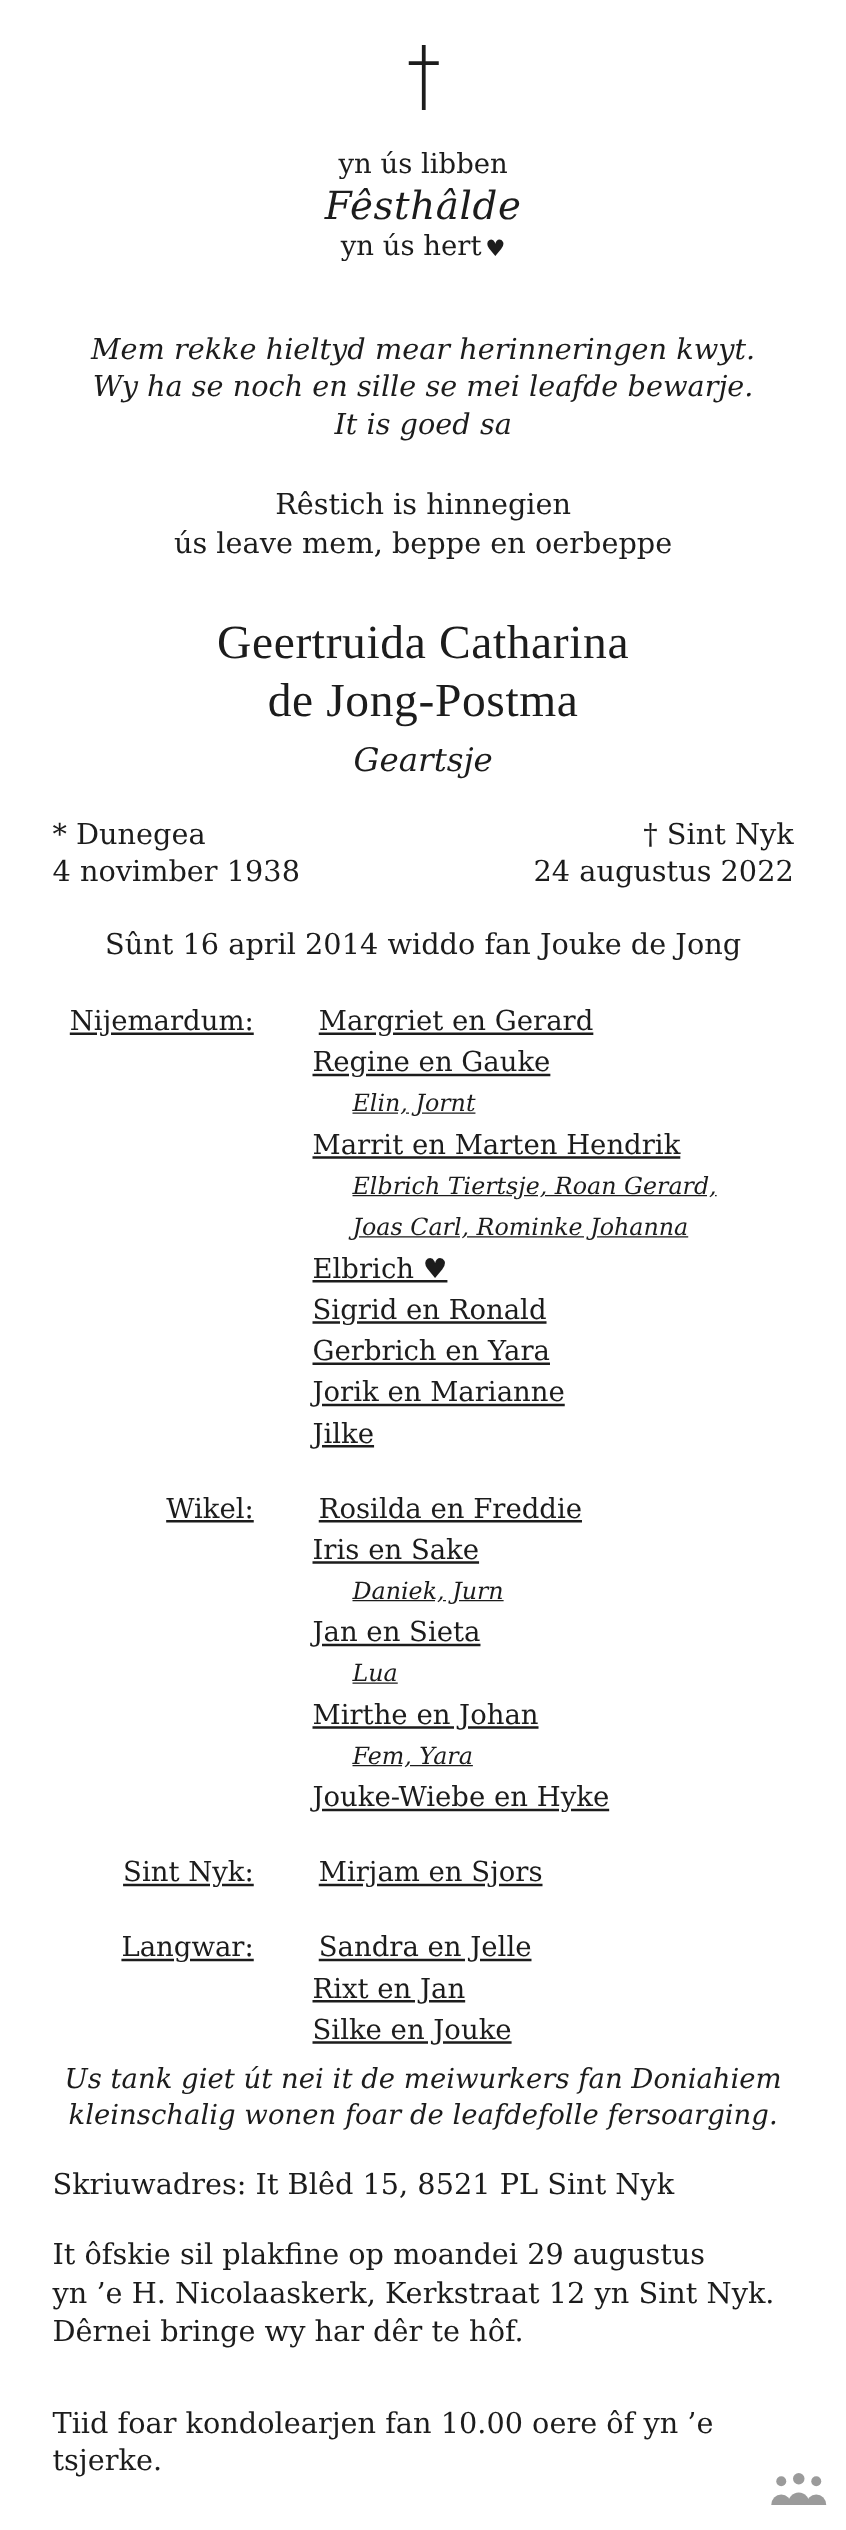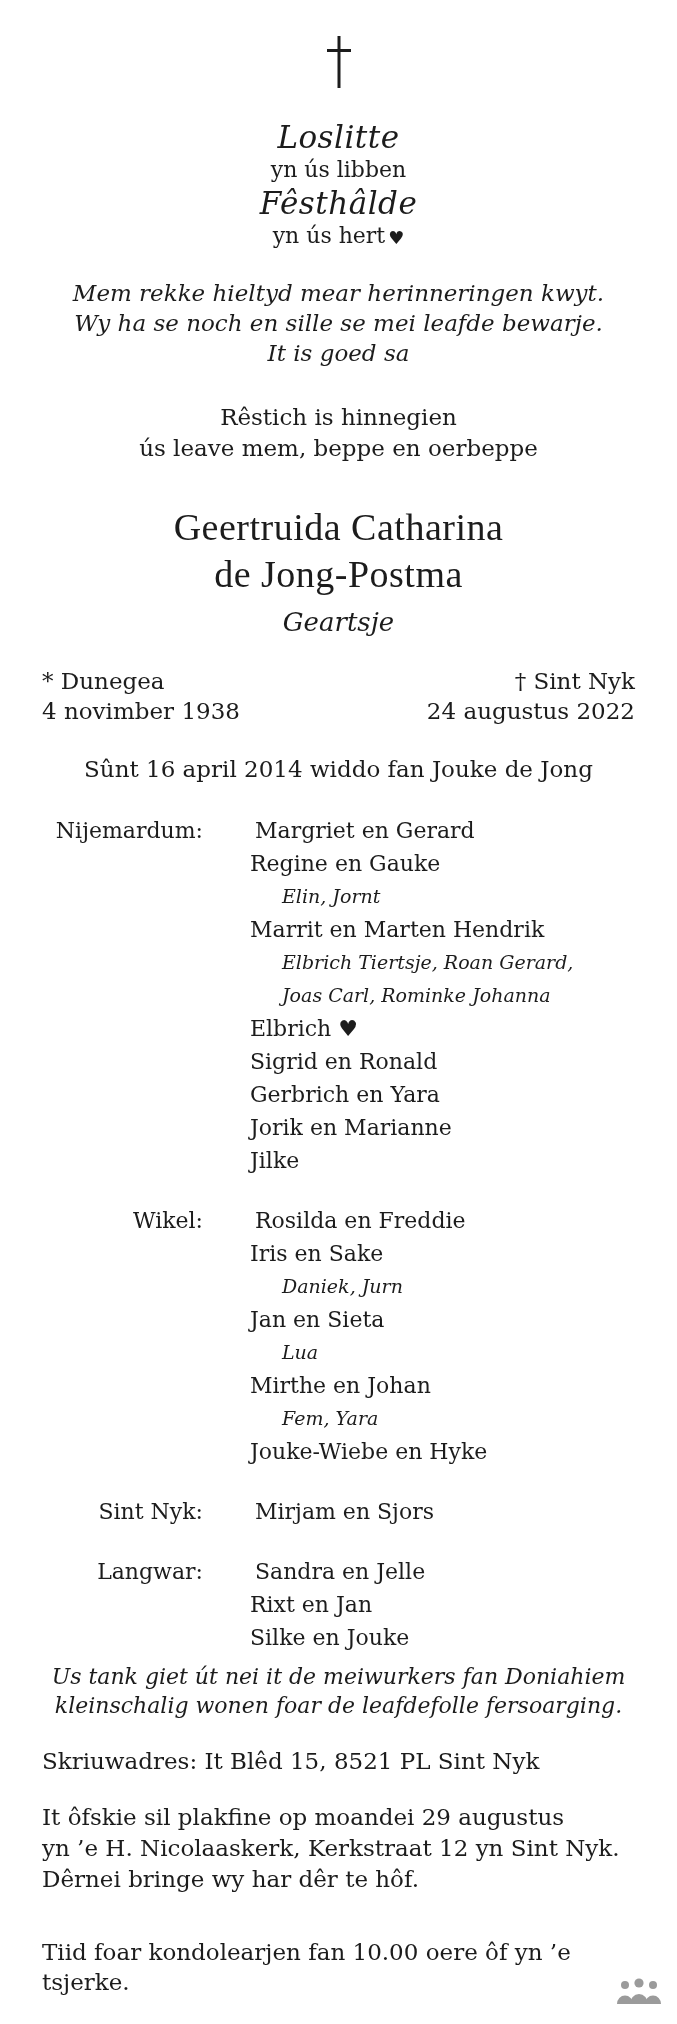--- a/index.html
+++ b/index.html
@@ -18,42 +18,42 @@
 
   .script-word {
     font-style: italic;
     font-size: 31px;
     line-height: 38px;
     letter-spacing: 0.5px;
   }
   .small-under { font-size: 22px; line-height: 28px; }
   .heart { font-size: 18px; vertical-align: -1px; padding-left: 3px; }
 
-  .poem { margin-top: 26px; font-style: italic; font-size: 23px; line-height: 30px; }
+  .poem { margin-top: 51px; font-style: italic; font-size: 23px; line-height: 30px; }
 
   .announce { margin-top: 34px; font-size: 23px; line-height: 31px; }
 
   .name-block { margin-top: 40px; }
   .deceased-name { font-size: 38px; line-height: 47px; letter-spacing: 0.5px; font-family: Liberation Serif, serif; }
   .nickname { font-style: italic; font-size: 26px; line-height: 40px; margin-top: 4px; }
 
   .dates {
     margin-top: 24px;
     padding: 0 42px;
     display: flex;
     justify-content: space-between;
     font-size: 23px;
     line-height: 30px;
   }
   .dates .right { text-align: right; }
 
   .widow { margin-top: 28px; font-size: 23px; line-height: 30px; }
 
   .family { margin-top: 30px; font-size: 22px; }
-  .family-group { display: flex; margin-bottom: 27px; }
+  .family-group { display: flex; margin-bottom: 27px; text-decoration: underline; }
   .family-group:last-child { margin-bottom: 0; }
   .family-place {
     width: 203px;
     flex-shrink: 0;
     text-align: right;
     line-height: 33px;
   }
   .family-names { margin-left: 13px; }
   .family-line { line-height: 33px; white-space: nowrap; margin-left: 39px; }
   .family-line.indent-1 { margin-left: 34px; }
@@ -82,21 +82,20 @@
   <div class="center cross-wrap">
     <svg width="32" height="52" viewBox="0 0 32 52" aria-hidden="true">
       <g fill="#1c1c1c">
         <rect x="14.5" y="0" width="3" height="52"></rect>
         <rect x="4" y="13" width="24" height="3"></rect>
       </g>
     </svg>
   </div>
 
   <div class="center">
-    <div class="script-word">Loslitte</div>
     <div class="small-under">yn ús libben</div>
     <div class="script-word">Fêsthâlde</div>
     <div class="small-under"><span>yn ús hert</span><span class="heart">♥</span></div>
   </div>
 
   <div class="center poem">
     <div>Mem rekke hieltyd mear herinneringen kwyt.</div>
     <div>Wy ha se noch en sille se mei leafde bewarje.</div>
     <div>It is goed sa</div>
   </div>

